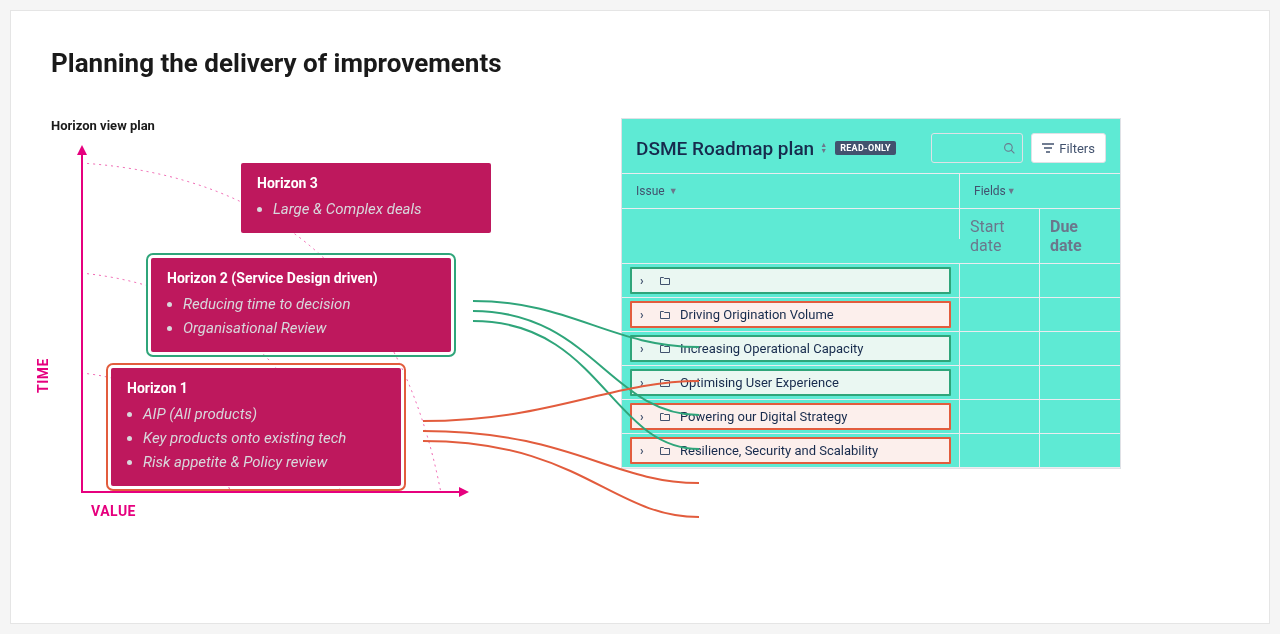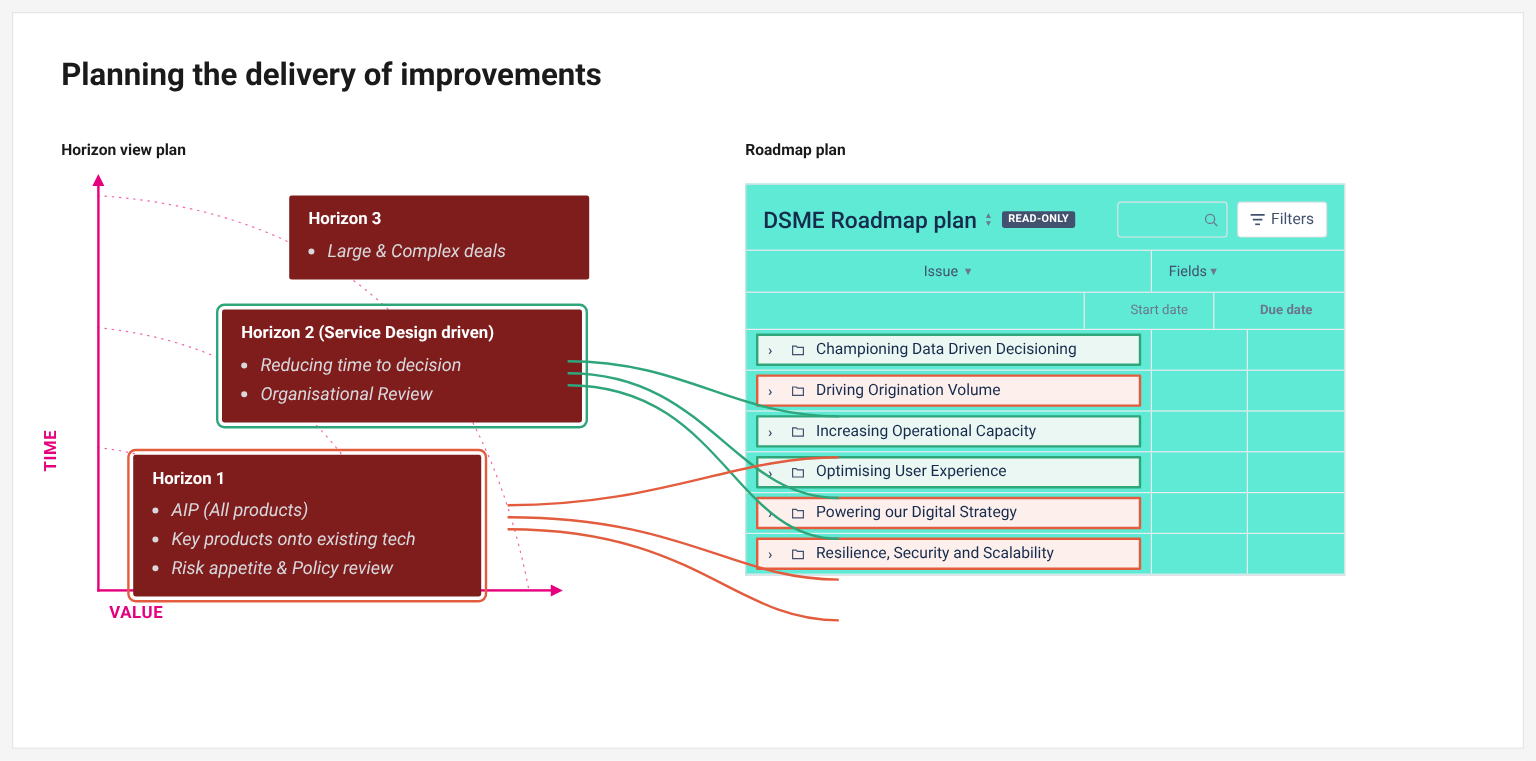--- a/index.html
+++ b/index.html
@@ -106,42 +106,42 @@
   .arcs {
     position: absolute;
     left: 20px;
     bottom: 40px;
     width: 380px;
     height: 340px;
     pointer-events: none;
   }
   .horizon-card {
     position: absolute;
-    background: #7f1d1d;
+    background: #be185d;
     color: #fff;
     padding: 12px 16px;
     border-radius: 2px;
   }
   .horizon-card h4 {
     font-size: 14px;
     font-weight: 700;
     margin-bottom: 6px;
   }
   .horizon-card ul {
     list-style: disc;
     padding-left: 16px;
     font-size: 15px;
     line-height: 1.6;
     color: #d8d8dc;
     font-style: italic;
   }
   .h3-card { left: 180px; top: 10px; width: 250px; }
   .h2-card { left: 90px; top: 105px; width: 300px; }
-  .h1-card { left: 50px; top: 226px; width: 290px; }
-  .border-green { outline: 2px solid #2fa57a; outline-offset: 3px; margin-left: 34px; }
+  .h1-card { left: 50px; top: 215px; width: 290px; }
+  .border-green { outline: 2px solid #2fa57a; outline-offset: 3px; }
   .border-red { outline: 2px solid #e25c3d; outline-offset: 3px; }
 
   
   .roadmap-panel {
     border: 1px solid #dfe1e6;
     background: #5eead4;
     width: 500px;
   }
   .roadmap-header {
     display: flex;
@@ -205,35 +205,33 @@
     color: #42526e;
     border-bottom: 1px solid #ebecf0;
   }
   .col-issue {
     flex: 1;
     padding: 10px 14px;
     border-right: 1px solid #ebecf0;
     display: flex;
     align-items: center;
     gap: 4px;
-    justify-content: center;
   }
   .col-fields {
     width: 160px;
     padding: 10px 14px;
     display: flex;
     align-items: center;
     gap: 1px;
   }
   .roadmap-dates-row {
     display: flex;
-    font-size: 11px;
+    font-size: 16px;
     color: #6b778c;
     border-bottom: 1px solid #ebecf0;
-    gap: 28px;
   }
   .col-issue-blank {
     flex: 1;
     border-right: 1px solid #ebecf0;
     height: 30px;
   }
   .col-date {
     width: 80px;
     padding: 8px 10px;
     border-right: 1px solid #ebecf0;
@@ -332,21 +330,20 @@
           <ul>
             <li>AIP (All products)</li>
             <li>Key products onto existing tech</li>
             <li>Risk appetite &amp; Policy review</li>
           </ul>
         </div>
       </div>
     </div>
 
     <div class="right">
-      <div class="section-label">Roadmap plan</div>
 
       <div class="roadmap-panel">
         <div class="roadmap-header">
           <div class="roadmap-title">
             <span>DSME Roadmap plan</span>
             <span class="sort-arrows">
                 <span>▲</span>
                 <span>▼</span>
               </span>
           </div>
@@ -387,21 +384,20 @@
         <div id="issue-rows">
             <div class="roadmap-row">
               <div class="issue-cell">
                 <div class="issue-chip chip-green">
                   <span class="chevron-toggle">›</span>
                   <span class="folder-icon">
                     <svg viewBox="0 0 24 24" width="14" height="12">
                       <path d="M3 5 h6 l2 2 h10 v12 h-18 z" fill="none" stroke="#42526e" stroke-width="2"></path>
                     </svg>
                   </span>
-                  <span>Championing Data Driven Decisioning</span>
                 </div>
               </div>
               <div class="date-cell"></div>
               <div class="date-cell"></div>
             </div>
             <div class="roadmap-row">
               <div class="issue-cell">
                 <div class="issue-chip chip-red">
                   <span class="chevron-toggle">›</span>
                   <span class="folder-icon">

